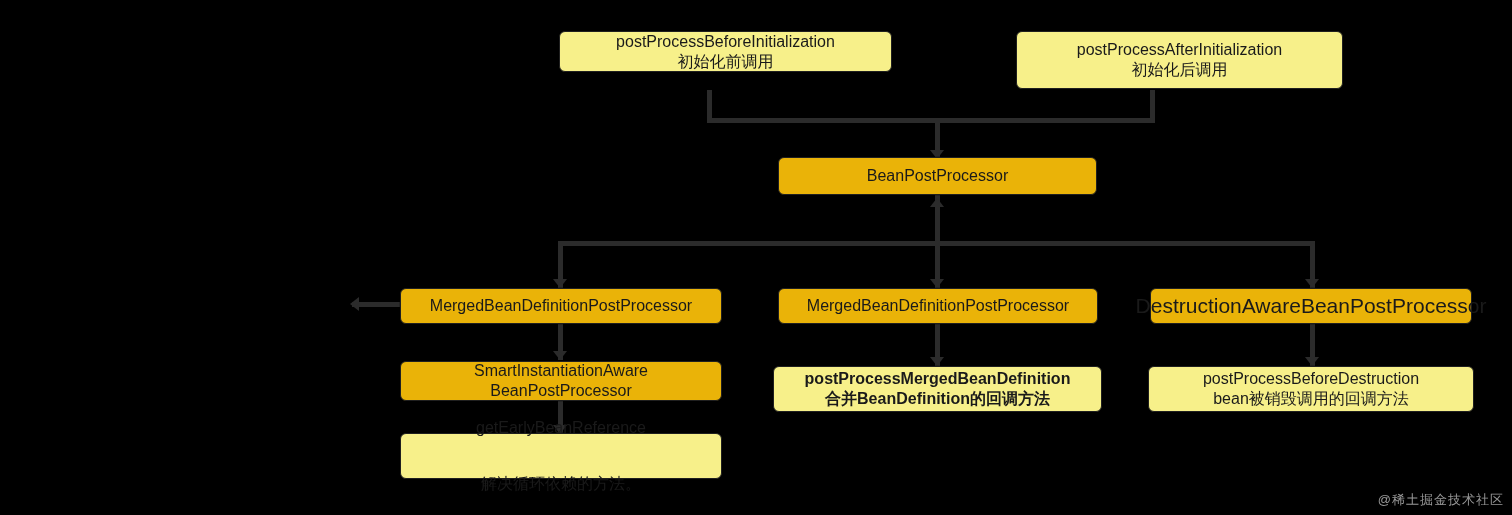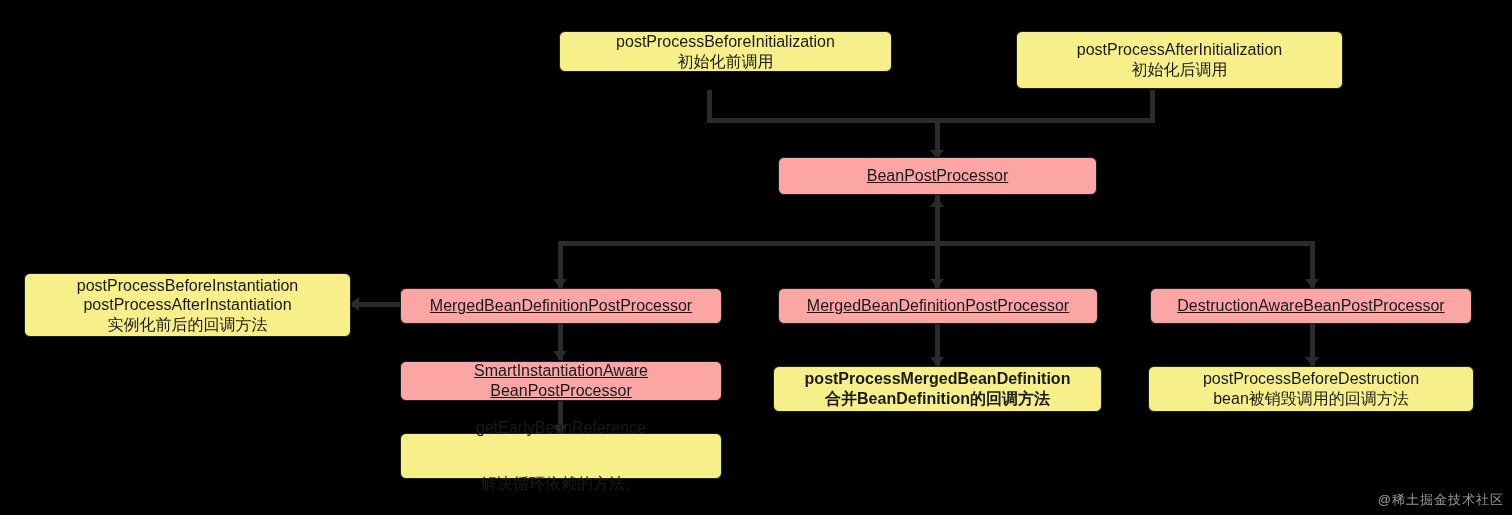--- a/index.html
+++ b/index.html
@@ -29,21 +29,21 @@
     line-height: 1.22;
     z-index: 5;
     box-shadow: 0 0 0 0.5px rgba(0,0,0,0.4);
   }
   .node .ln {
     display: block;
     white-space: nowrap;
   }
   .yellow { background: #f7f08a; }
   .orange { background: #fbb martial; }
-  .orange { background: #fca5a5; text-decoration: underline; }
+  .orange { background: #eab308; }
   .edge {
     position: absolute;
     background: #2b2b2b;
     z-index: 1;
   }
   .edge.h { height: 5px; }
   .edge.v { width: 5px; }
   .arrow-down {
     position: absolute;
     width: 0; height: 0;
@@ -128,35 +128,30 @@
 
   <div class="node yellow" style="left:988px; top:31px; width:327px; height:58px; font-size:16px;margin-left:28px;">
     <span class="ln">postProcessAfterInitialization</span>
     <span class="ln">初始化后调用</span>
   </div>
 
   <div class="node orange" style="left:778px; top:157px; width:319px; height:38px; font-size:16px;">
     <span class="ln">BeanPostProcessor</span>
   </div>
 
-  <div class="node yellow" style="left:24px; top:273px; width:327px; height:64px; font-size:16px;">
-    <span class="ln">postProcessBeforeInstantiation</span>
-    <span class="ln">postProcessAfterInstantiation</span>
-    <span class="ln">实例化前后的回调方法</span>
-  </div>
 
   <div class="node orange" style="left:400px; top:288px; width:322px; height:36px; font-size:16px;">
     <span class="ln">MergedBeanDefinitionPostProcessor</span>
   </div>
 
   <div class="node orange" style="left:778px; top:288px; width:320px; height:36px; font-size:16px;">
     <span class="ln">MergedBeanDefinitionPostProcessor</span>
   </div>
 
-  <div class="node orange" style="left:1150px; top:288px; width:322px; height:36px; font-size:16px;">
+  <div class="node orange" style="left:1150px; top:288px; width:322px; height:36px; font-size:21px;">
     <span class="ln">DestructionAwareBeanPostProcessor</span>
   </div>
 
   <div class="node orange" style="left:400px; top:361px; width:322px; height:40px; font-size:16px;">
     <span class="ln">SmartInstantiationAware</span>
     <span class="ln">BeanPostProcessor</span>
   </div>
 
   <div class="node yellow" style="left:773px; top:366px; width:329px; height:46px; font-size:16px;font-weight:bold;">
     <span class="ln">postProcessMergedBeanDefinition</span>

